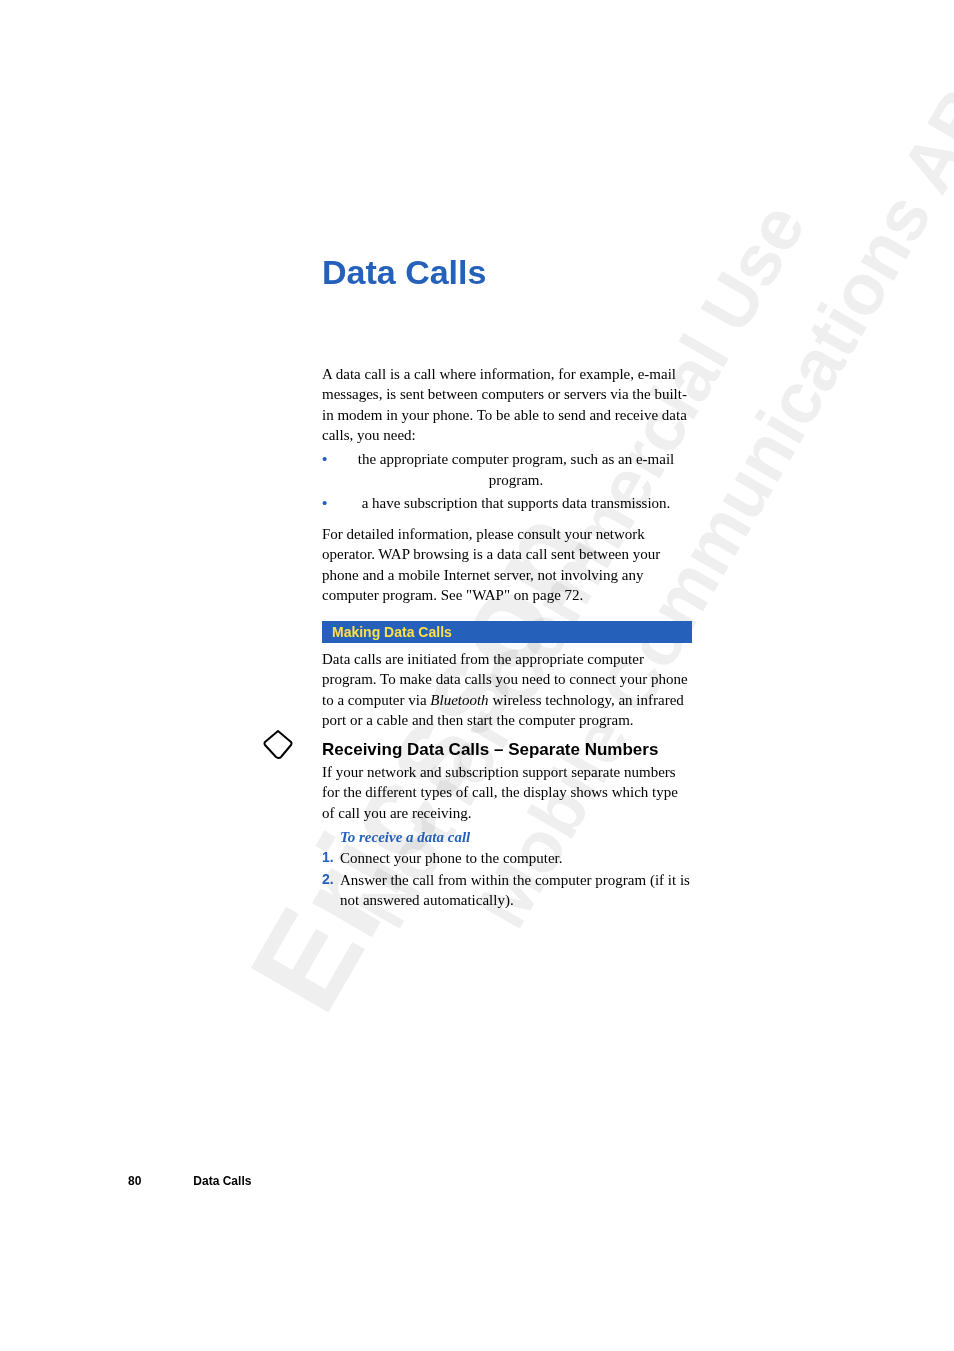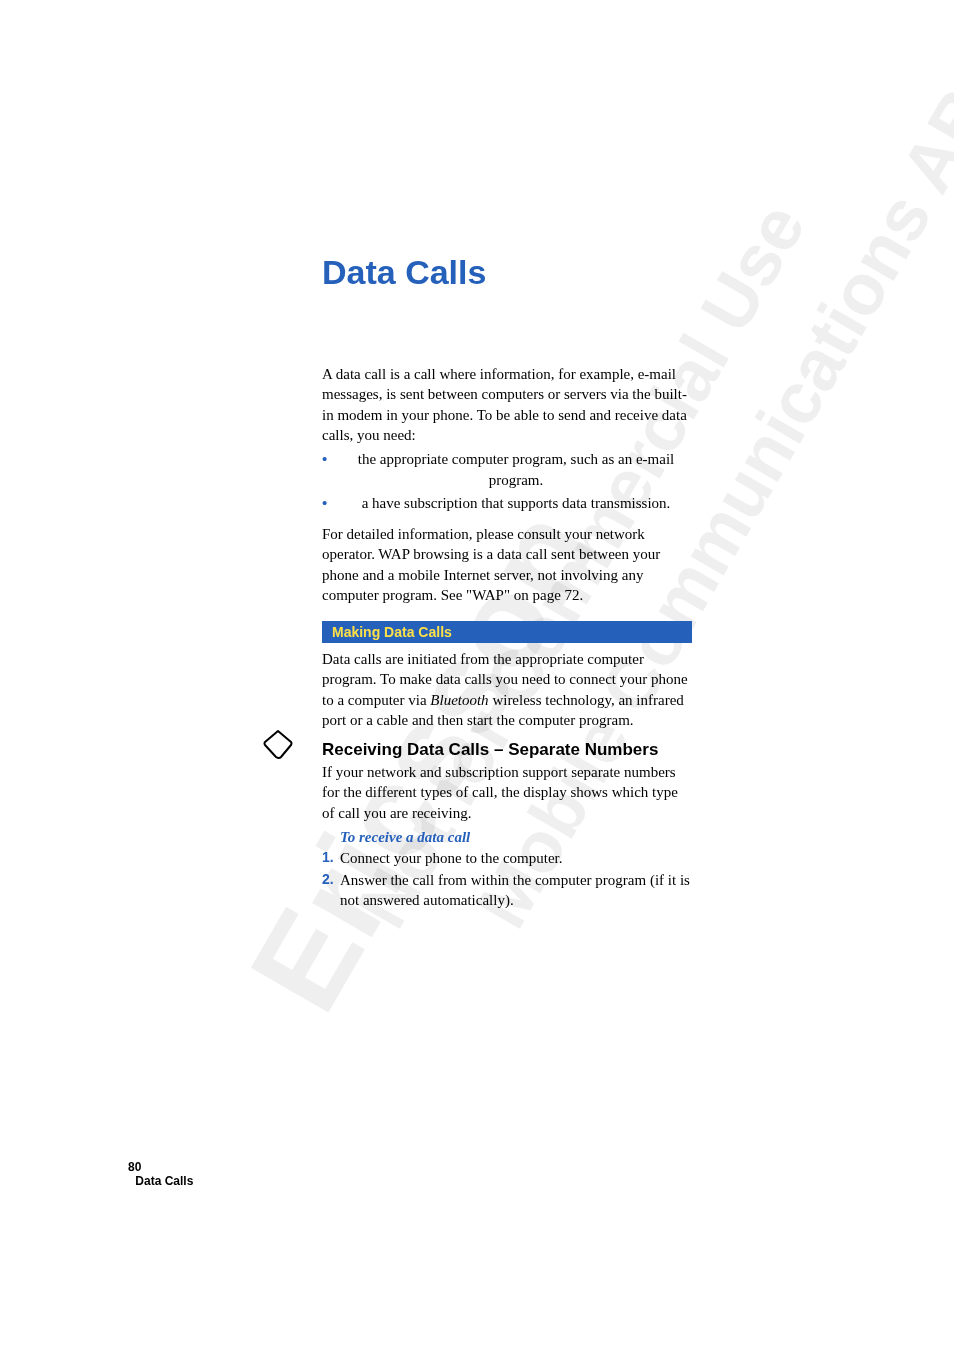--- a/index.html
+++ b/index.html
@@ -117,21 +117,20 @@
     height: 32px;
   }
   .footer {
     position: absolute;
     left: 128px;
     bottom: 163px;
     font-family: Arial, Helvetica, sans-serif;
     font-size: 12px;
     display: flex;
     align-items: flex-end;
-    flex-direction: column;
   }
   .footer-page {
     font-weight: bold;
     margin-right: 52px;
   }
   .footer-title {
     font-weight: bold;
   }
   .watermark {
     position: absolute;

